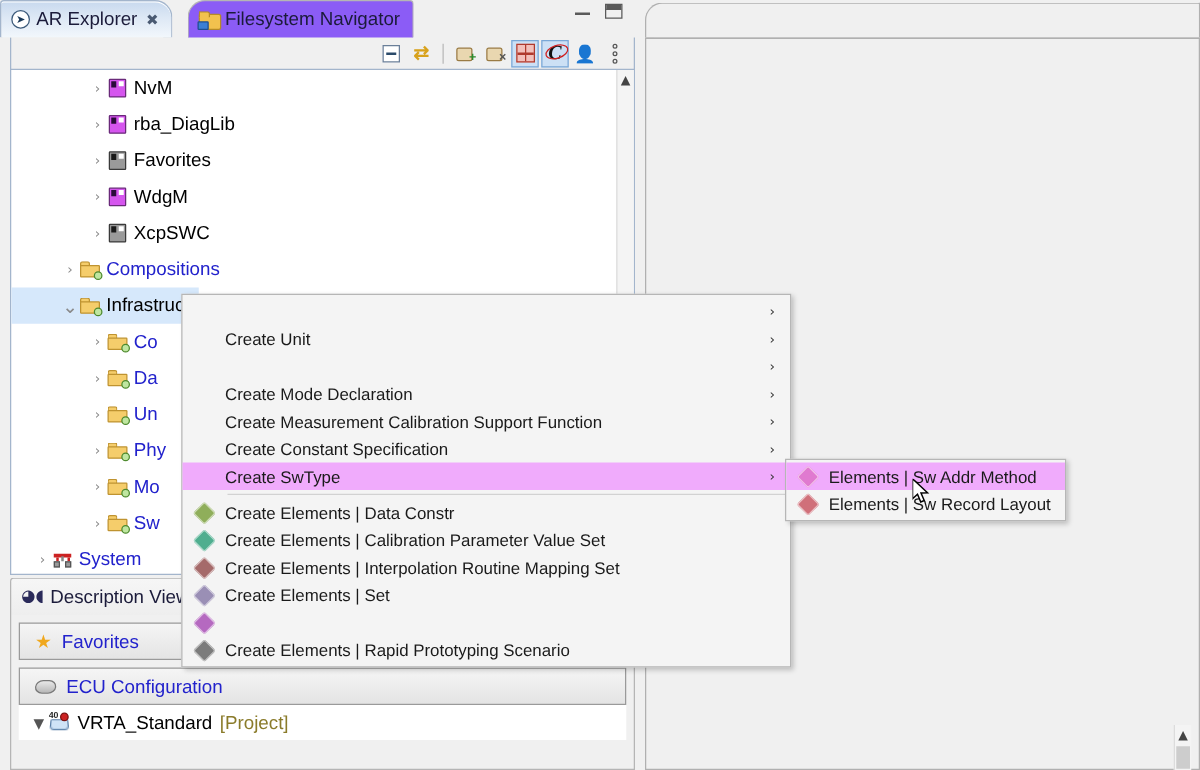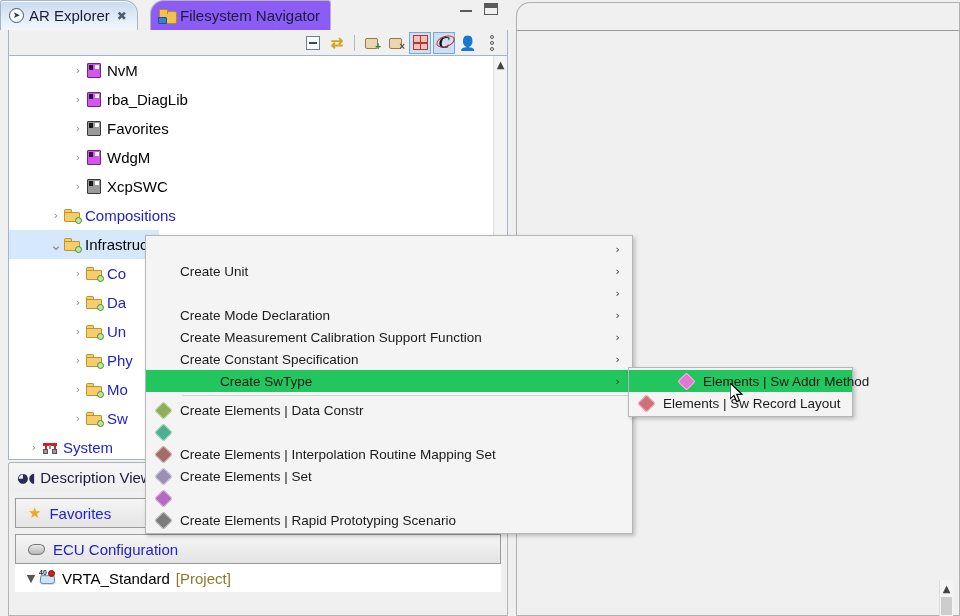--- a/index.html
+++ b/index.html
@@ -223,21 +223,21 @@
   .menu {
     position:absolute; background:#f4f4f4; border:1px solid #b6b6b6;
     box-shadow: 2px 2px 4px rgba(0,0,0,0.22);
     padding:2px 0; z-index:50;
   }
   .menu-item {
     position:relative; height:22px; display:flex; align-items:center;
     font-size:13.5px; color:#1a1a1a; white-space:nowrap;
     padding-left:0px; padding-right:26px;
   }
-  .menu-item.hl { background:#22c55e;padding-left:40px; }
+  .menu-item.hl { background:#f0abfc; }
   .mi-icon { width:34px; flex:0 0 auto; display:flex; align-items:center; justify-content:center; }
   .mi-text { flex:1 1 auto; }
   .mi-arrow { position:absolute; right:12px; font-size:11px; color:#333;
       font-family:"DejaVu Sans", sans-serif; }
   .menu-sep { height:1px; background:#d2d2d2; margin:3px 2px 3px 36px; }
 
   .dia { width:13px; height:13px; transform: rotate(45deg); position:relative; }
   .dia i { position:absolute; left:0; top:0; width:100%; height:100%;
       border-radius:2px; }
 
@@ -537,20 +537,21 @@
           </span>
         </span>
         <span class="mi-text">Create Elements | Data Constr</span>
       </div>
       <div class="menu-item">
         <span class="mi-icon">
           <span class="dia">
             <i style="background:#4fae8f;box-shadow:inset 0 0 0 1px rgba(255,255,255,.55);"></i>
           </span>
         </span>
+        <span class="mi-text">Create Elements | Calibration Parameter Value Set</span>
       </div>
       <div class="menu-item">
         <span class="mi-icon">
           <span class="dia">
             <i style="background:#a56a6a;box-shadow:inset 0 0 0 1px rgba(255,255,255,.55);"></i>
           </span>
         </span>
         <span class="mi-text">Create Elements | Interpolation Routine Mapping Set</span>
       </div>
       <div class="menu-item">

